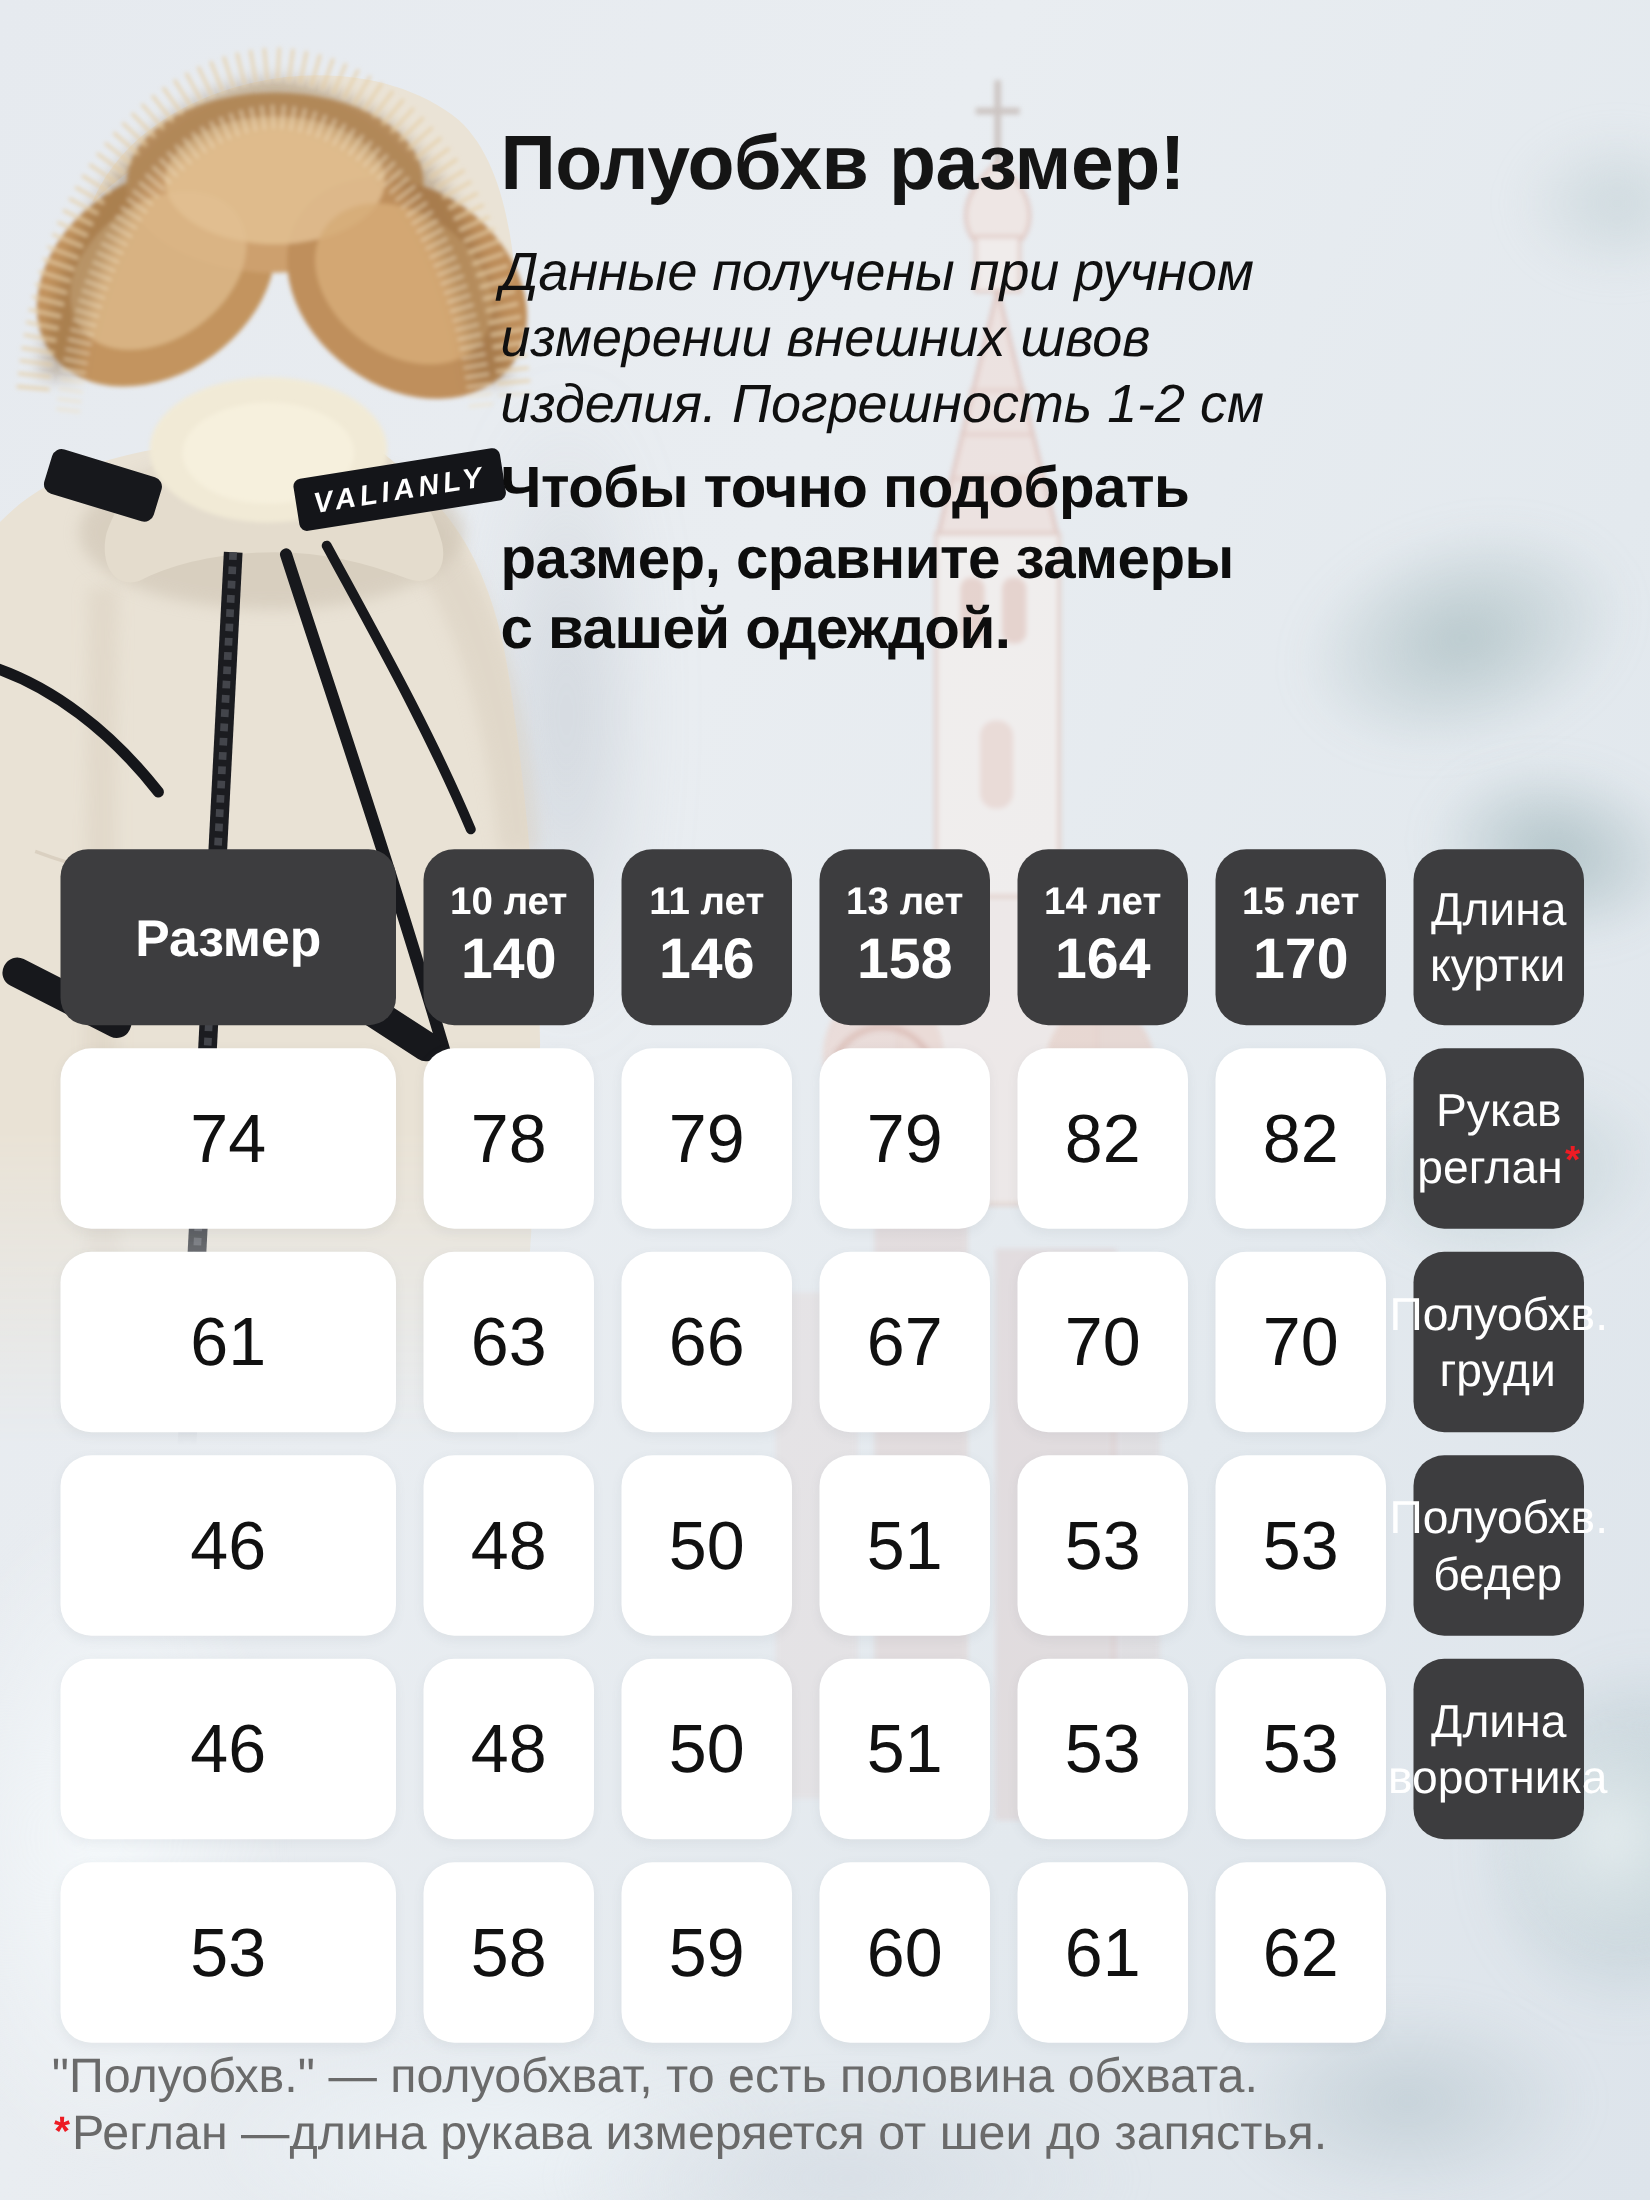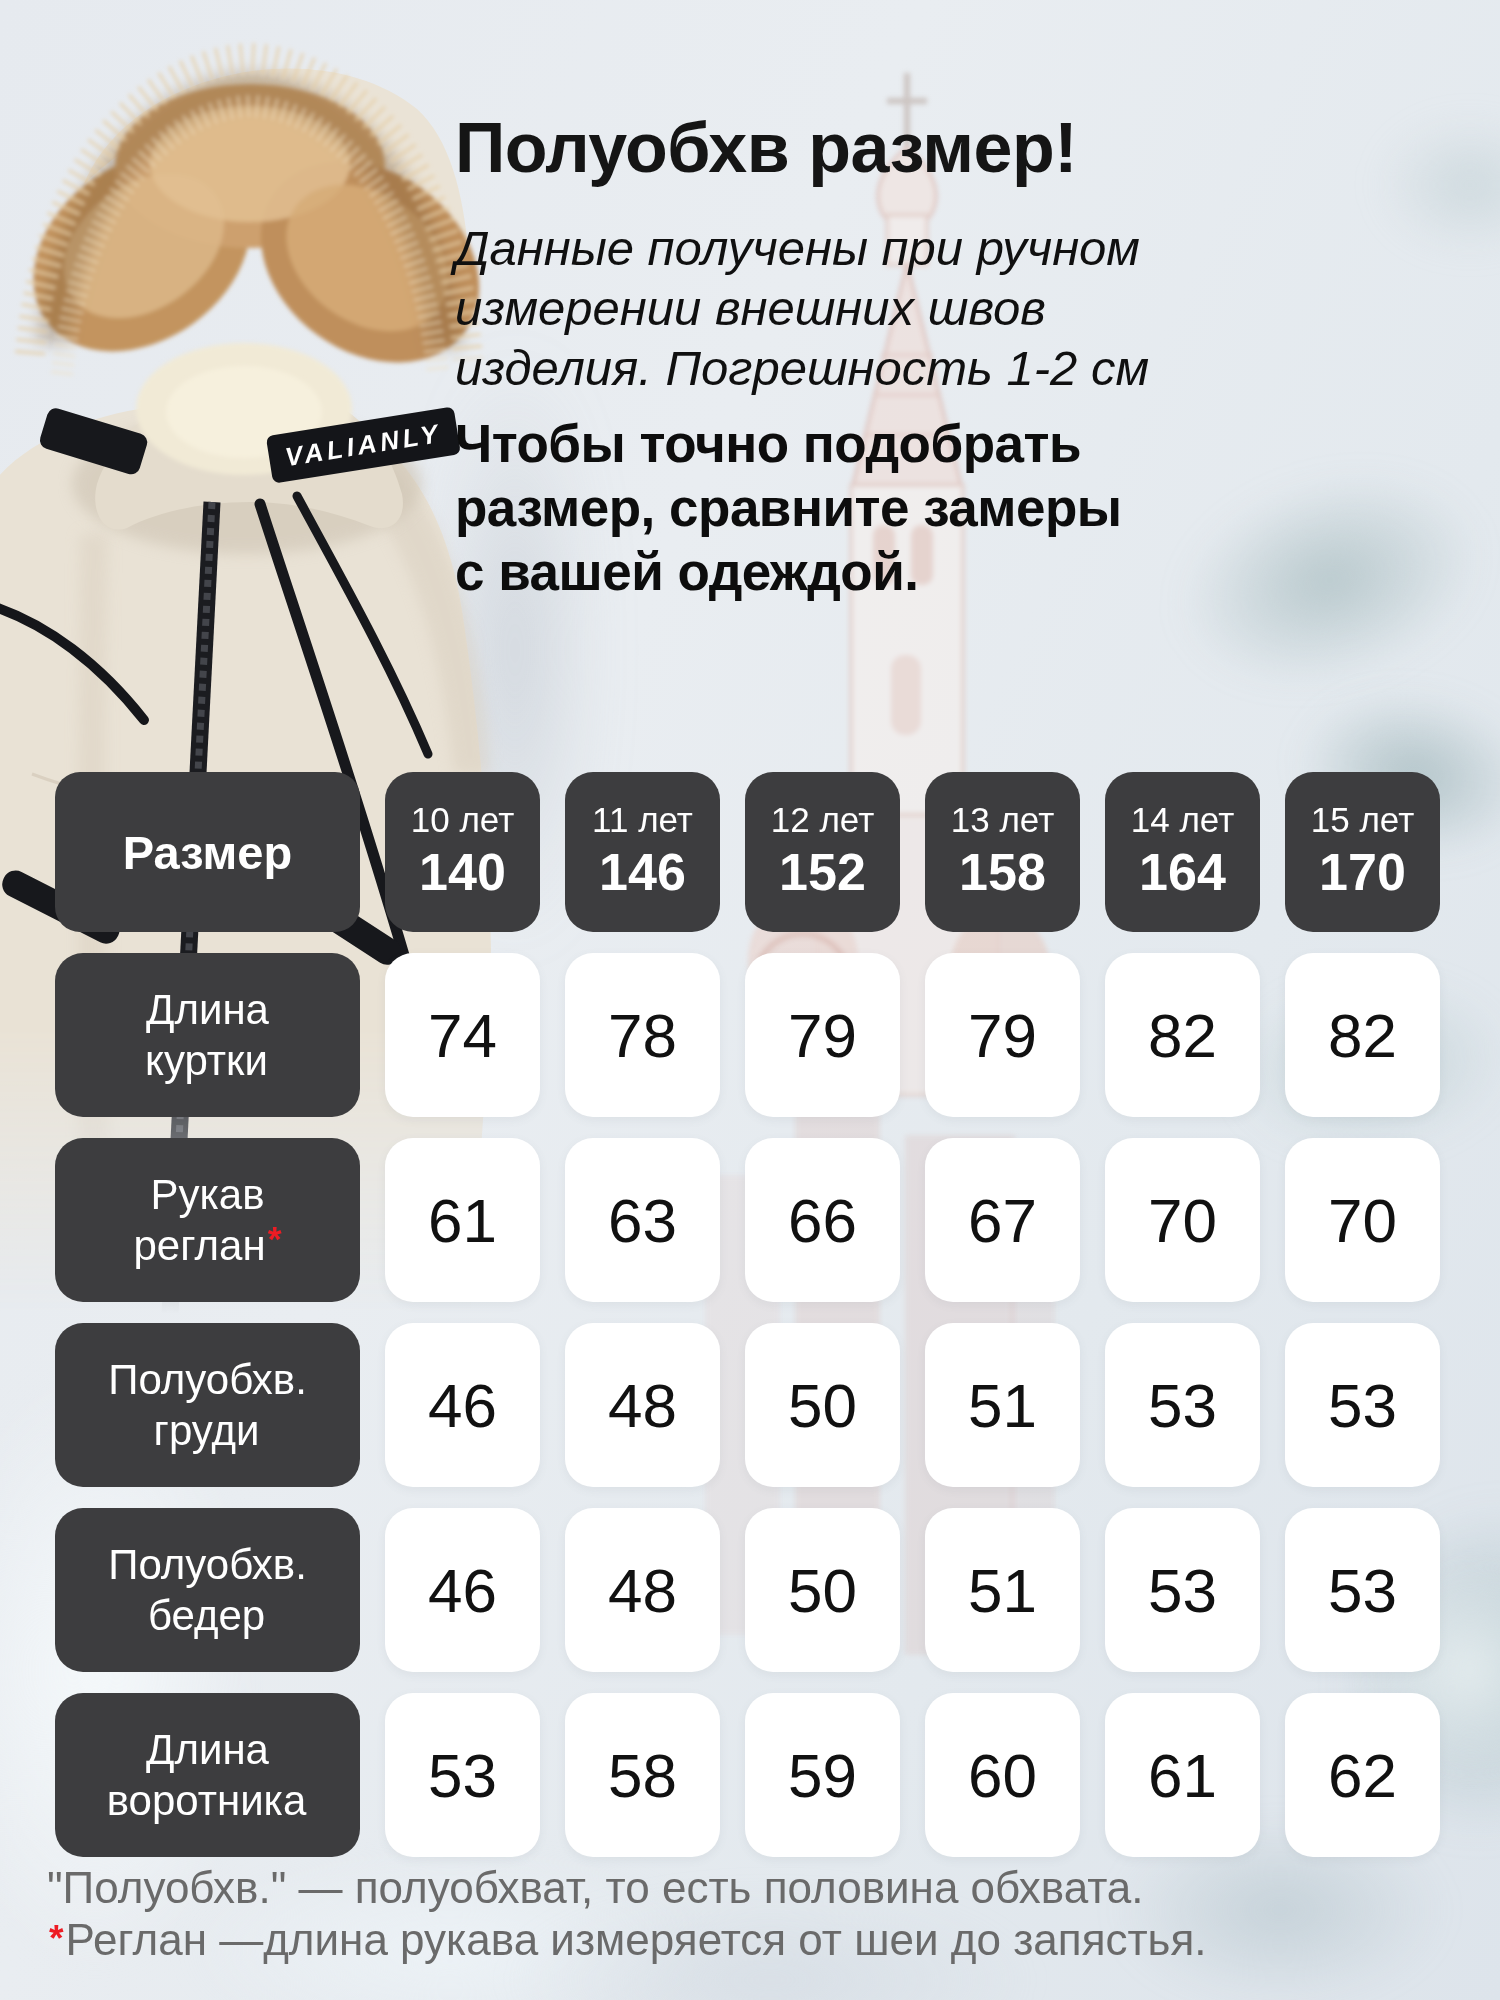--- a/index.html
+++ b/index.html
@@ -50,21 +50,21 @@
          font-weight:700;color:#0d0d0d;letter-spacing:-0.5px;}
   
   .size-table{position:absolute;left:55px;top:772px;display:grid;
       grid-template-columns:305px repeat(6,155px);
       grid-template-rows:160px repeat(5,164px);
       column-gap:25px;row-gap:21px;}
   .cell{border-radius:28px;display:flex;flex-direction:column;
         align-items:center;justify-content:center;text-align:center;}
   .c-dark{background:var(--dark-cell);color:#ffffff;}
   .c-corner{font-size:47px;font-weight:700;border-radius:25px;}
-  .c-head .age{font-size:35px;font-weight:400;line-height:1.1;}
+  .c-head .age{font-size:35px;font-weight:700;line-height:1.1;}
   .c-head .hnum{font-size:52px;font-weight:700;line-height:1.15;margin-top:3px;}
   .c-label{font-size:42px;font-weight:400;line-height:1.22;}
   .c-val{background:#ffffff;box-shadow:0 3px 10px rgba(90,100,120,.08);
          font-size:62px;color:var(--value-text);}
   .star{color:var(--accent-red);font-weight:700;font-size:0.85em;
         position:relative;top:-0.25em;margin-left:2px;}
   
   .footnotes{position:absolute;left:47px;top:1862px;font-size:44px;
              line-height:52px;color:var(--footnote-gray);white-space:nowrap;}
   .footnotes .star{top:-0.1em;margin-right:2px;}
@@ -180,24 +180,20 @@
     </div>
     <div class="cell c-dark c-head">
       <div class="age">10 лет</div>
       <div class="hnum">140</div>
     </div>
     <div class="cell c-dark c-head">
       <div class="age">11 лет</div>
       <div class="hnum">146</div>
     </div>
     <div class="cell c-dark c-head">
-      <div class="age">12 лет</div>
-      <div class="hnum">152</div>
-    </div>
-    <div class="cell c-dark c-head">
       <div class="age">13 лет</div>
       <div class="hnum">158</div>
     </div>
     <div class="cell c-dark c-head">
       <div class="age">14 лет</div>
       <div class="hnum">164</div>
     </div>
     <div class="cell c-dark c-head">
       <div class="age">15 лет</div>
       <div class="hnum">170</div>

